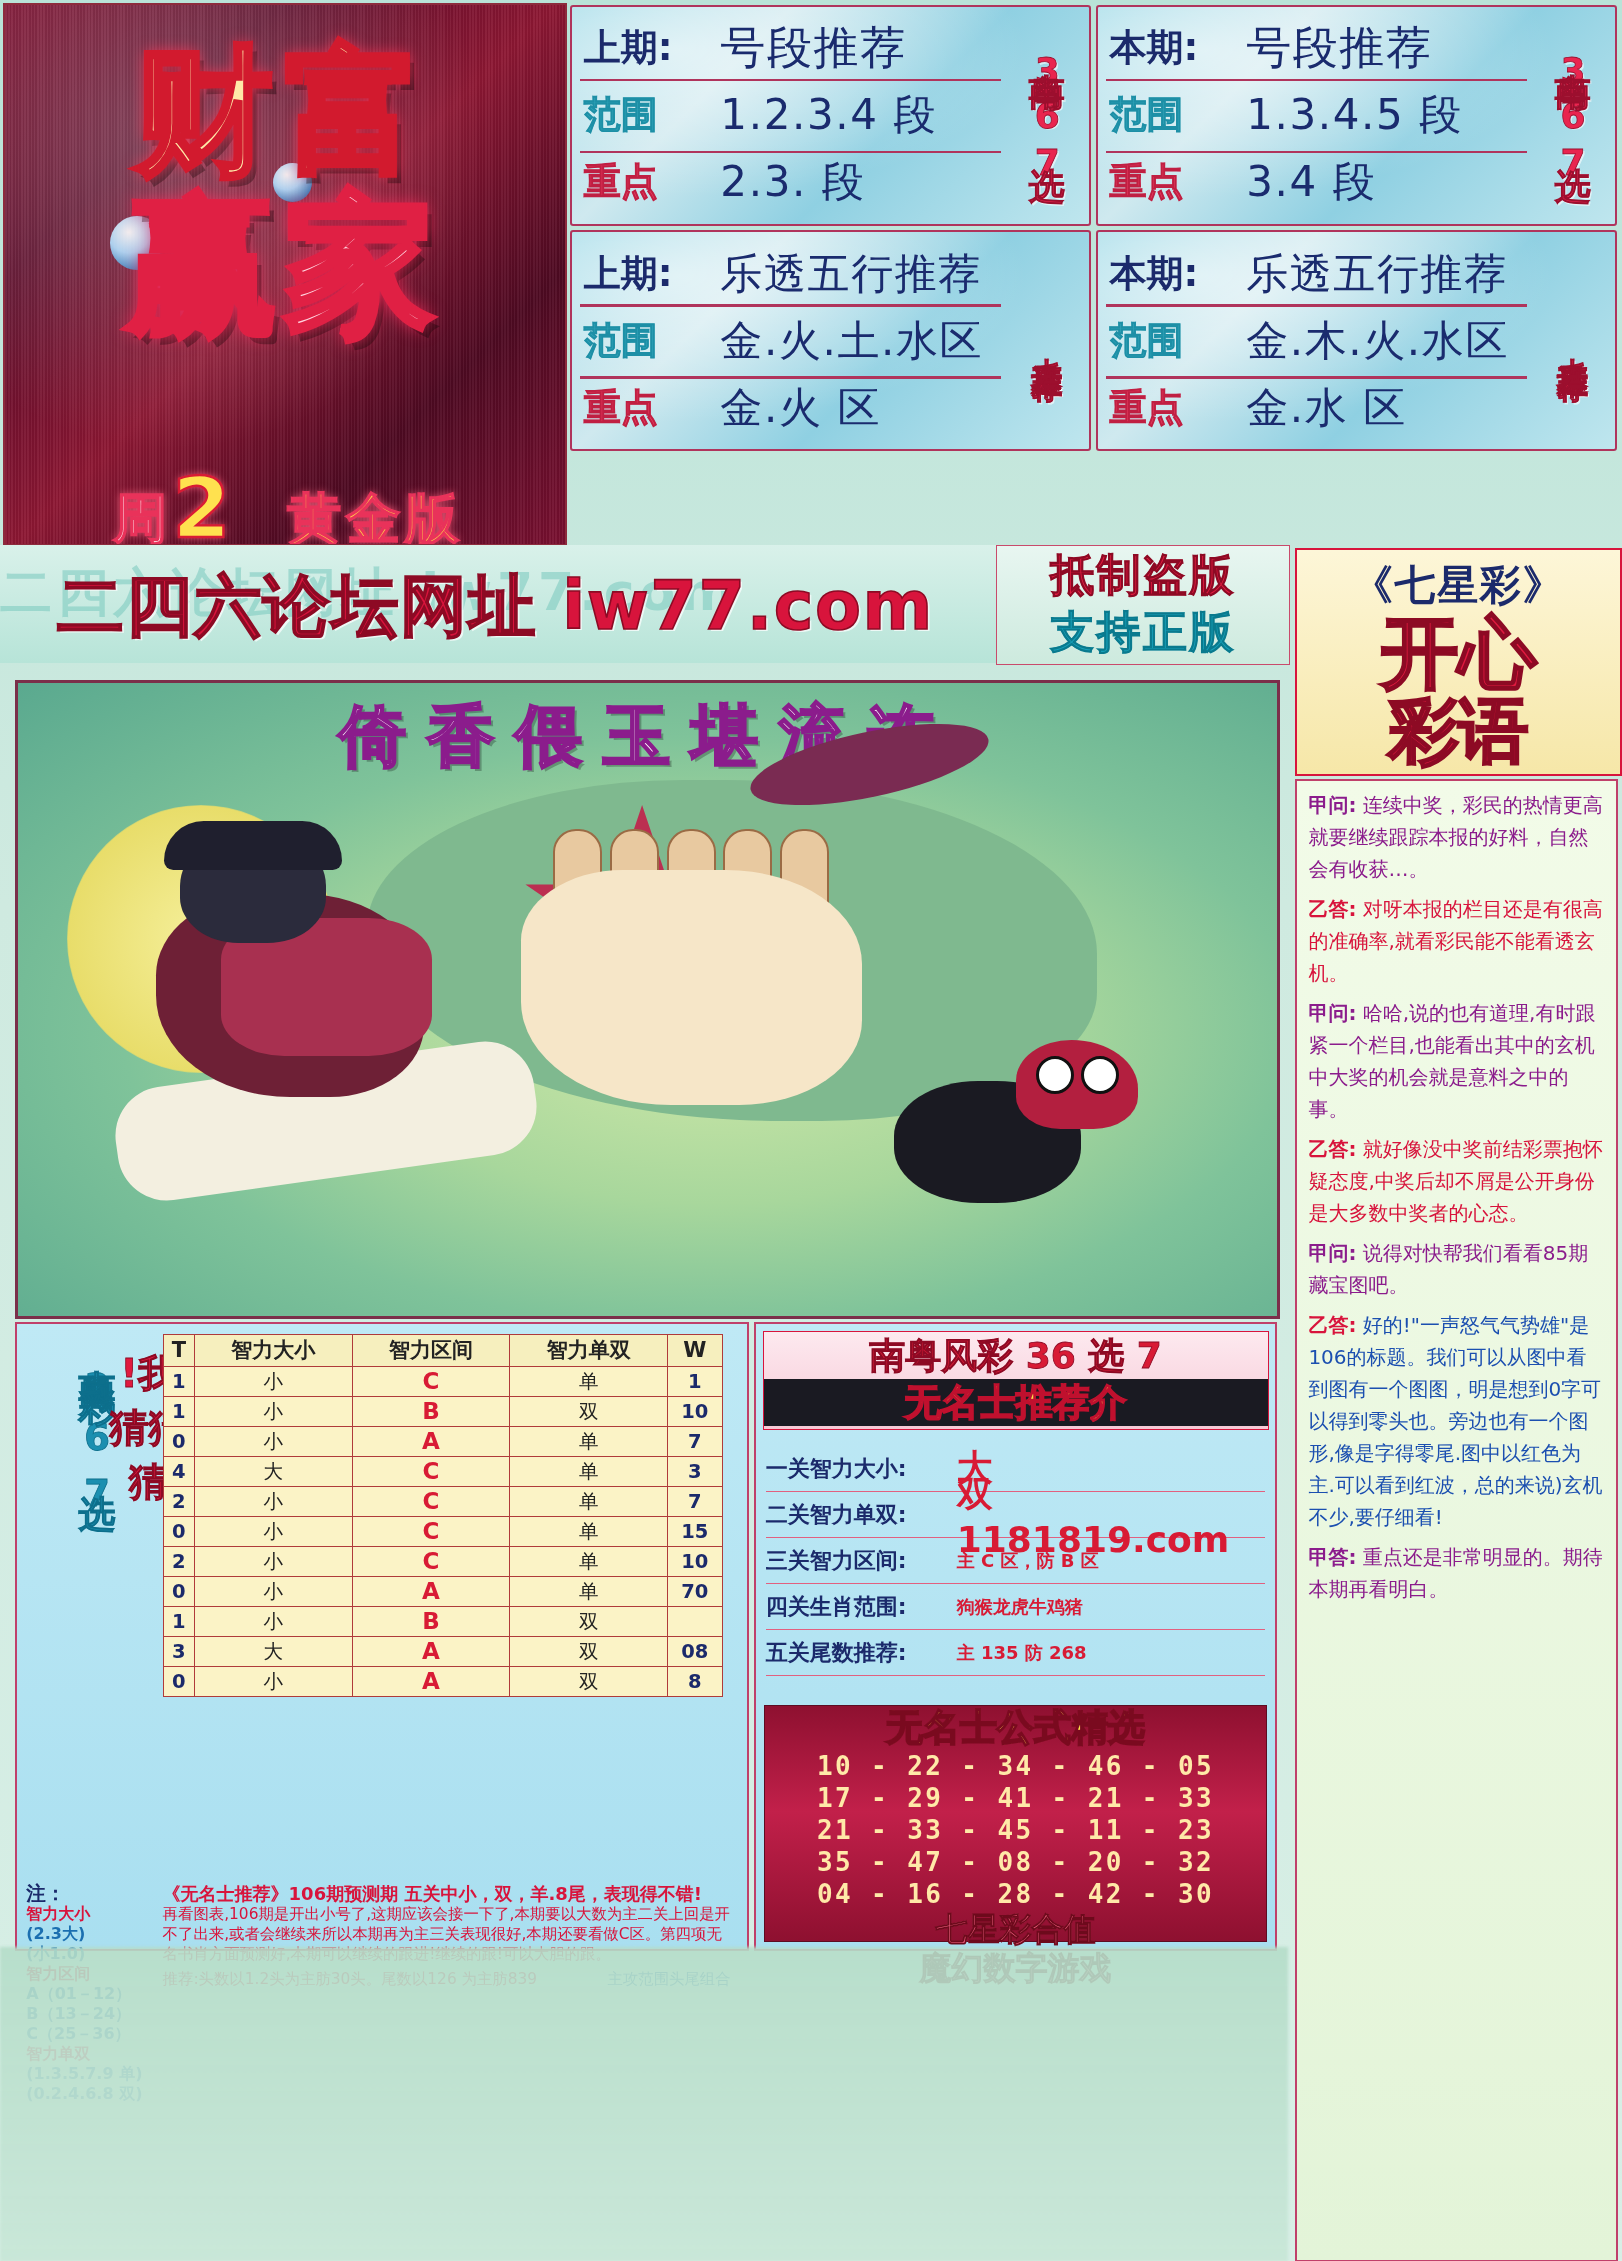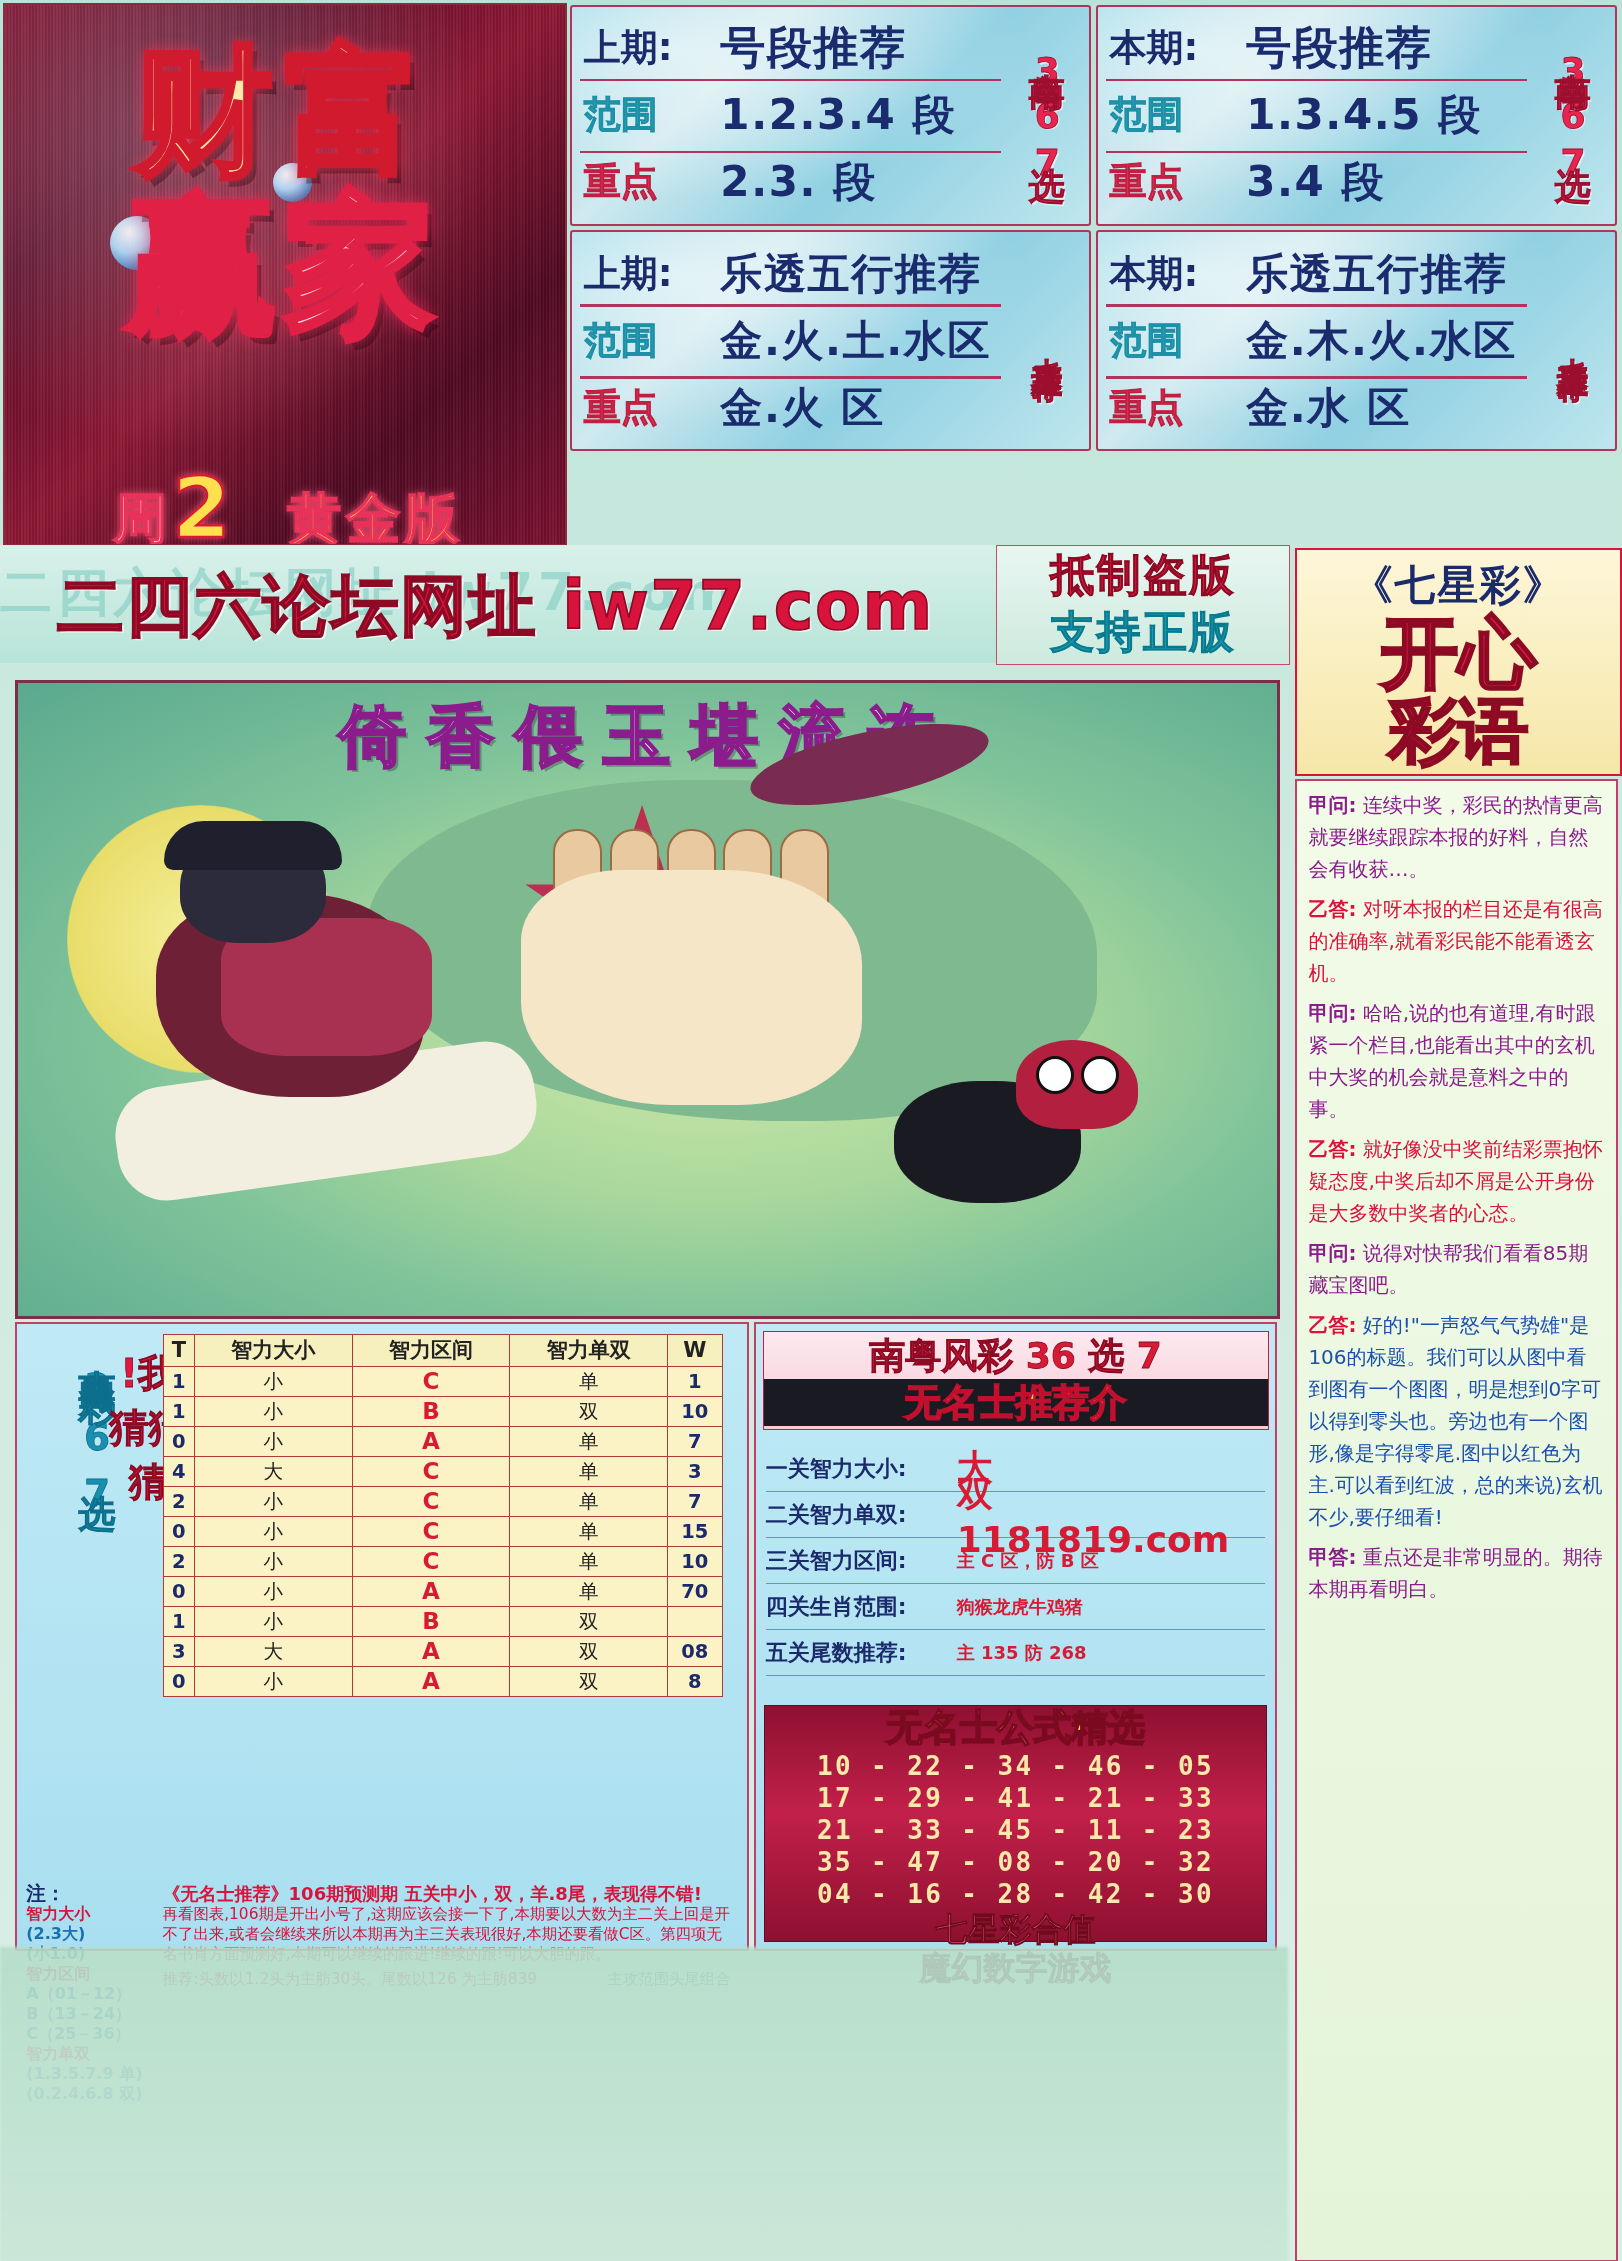--- a/index.html
+++ b/index.html
@@ -57,21 +57,21 @@
     background:
       radial-gradient(ellipse at 20% 20%, rgba(255,255,255,.55), rgba(255,255,255,0) 60%),
       linear-gradient(135deg,#9ad8e6 0%,#cfe9ef 30%,#8fd0e2 60%,#bfe6ee 100%);
     overflow:hidden;
   }
   .panel .inner{position:absolute;left:11.4px;top:8px;right:88px;bottom:8px;}
   .prow{display:flex;align-items:center;height:33.33%;}
   .prow .lab{font-size:37px;font-weight:bold;color:#2fa3b8;-webkit-text-stroke:0.8px #1d8fa6;min-width:122px;}
   .prow .lab.red{color:#e53a5e;-webkit-text-stroke:0.8px #c01f42;}
   .prow .lab.dark{color:#1b2a6b;-webkit-text-stroke:0;}
-  .prow .val{font-size:42px;font-weight:bold;color:#1a2b6e;padding-left:14.6px;letter-spacing:1.6px;}
+  .prow .val{font-size:42px;font-weight:normal;color:#1a2b6e;padding-left:14.6px;letter-spacing:1.6px;}
   .prow .val.big{font-size:45px;}
   .sidecap{
     position:absolute;right:4.9px;top:6.5px;bottom:6.5px;width:75px;
     writing-mode:vertical-rl;text-orientation:upright;
     font-size:36px;font-weight:bold;color:#e9254f;
     -webkit-text-stroke:0.8px #9c0f2e;
     display:flex;align-items:center;justify-content:center;
     letter-spacing:3.2px;line-height:1.05;text-shadow:1.6px 1.6px 0 rgba(255,255,255,.6);
   }
   .sidecap.small{font-size:31px;}

